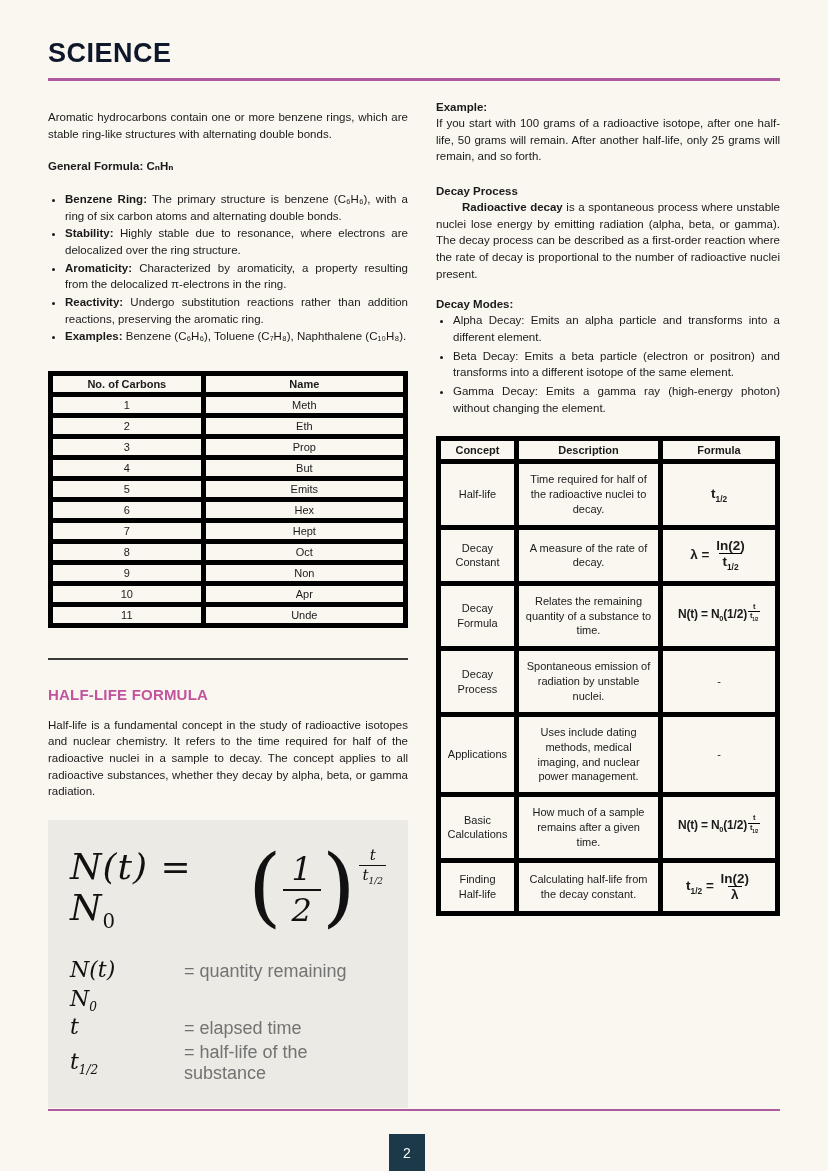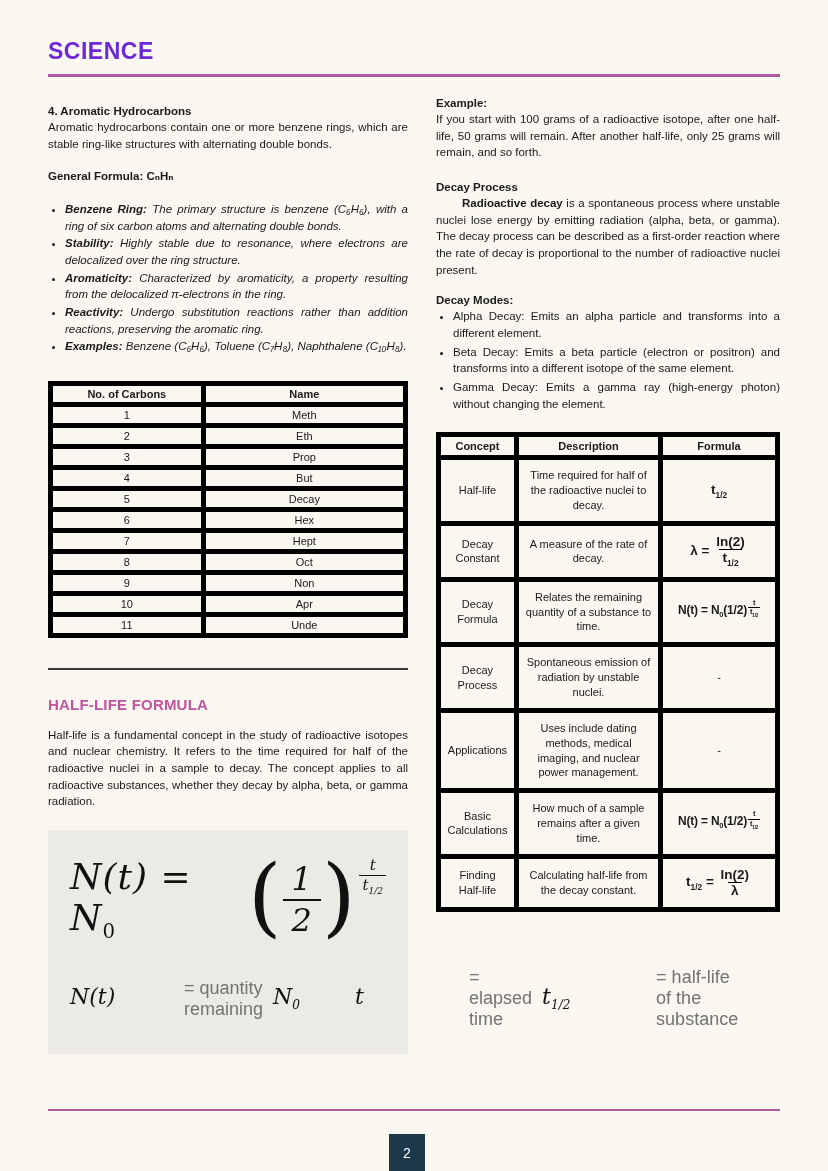--- a/index.html
+++ b/index.html
@@ -4,32 +4,32 @@
 <style>
   * { margin:0; padding:0; box-sizing:border-box; }
   html,body { background:#e8e6e2; }
   .page {
     position:relative; width:828px; height:1171px; margin:0 auto;
     background:#faf7f1; font-family:"Liberation Sans","DejaVu Sans",sans-serif;
     color:#1a1a1a; overflow:hidden;
   }
   
   .hdr { padding:38px 48px 0 48px; }
-  .hdr h1 { font-size:23px; font-weight:bold; color:#6d28d9; letter-spacing:0.5px; font-family:"Liberation Sans",sans-serif; }
+  .hdr h1 { font-size:27px; font-weight:bold; color:#0f172a; letter-spacing:0.5px; font-family:"Liberation Sans",sans-serif; }
   .rule { height:3px; background:#ad5a9f; border:none; }
   .rule.top { margin:9px 48px 0 48px; }
   
   .columns { display:flex; padding:20px 48px 0 48px; gap:28px; }
   .col-left { width:360px; flex:0 0 360px; padding-top:8px; }
   .col-right { width:344px; flex:0 0 344px; }
   p, li { font-size:11.5px; line-height:1.45; text-align:justify; }
   .h-sm { font-size:11.5px; font-weight:bold; }
   .mb2 { margin-bottom:2px; } .mb16 { margin-bottom:16px; } .mb20 { margin-bottom:20px; }
   ul.props { list-style:disc outside; padding-left:17px; margin:2px 0 26px 0; }
-  ul.props li { margin-bottom:1px;font-style:italic; }
+  ul.props li { margin-bottom:1px; }
   ul.modes { list-style:disc outside; padding-left:17px; margin:2px 0 20px 0; }
   ul.modes li { margin-bottom:2px; }
   
   table { border-collapse:collapse; width:100%; }
   th, td { border:5px solid #000000; font-size:11px; text-align:center; vertical-align:middle; padding:3px 4px; }
   th { font-weight:bold; font-size:11px; }
   .carbon-table { margin-bottom:30px; }
   .carbon-table th, .carbon-table td { height:20px; padding:2px 4px; }
   .carbon-table .c-num { width:43%; }
   .concept-table { margin-top:6px; }
@@ -44,21 +44,21 @@
   .formula-box { background:#ebeae5; margin-top:20px; padding:26px 22px 24px 22px; width:360px; }
   .bf { display:flex; align-items:center; font-family:"DejaVu Serif",serif; font-style:italic; color:#111; }
   .bf-main { font-size:36px; letter-spacing:1px; }
   .bf-main sub { font-size:0.55em; font-style:normal; }
   .bf-paren { font-style:normal; font-size:86px; line-height:0.8; font-weight:400; margin:0 1px; transform:translateY(-3px); }
   .bf-frac { display:flex; flex-direction:column; align-items:center; font-size:32px; line-height:1.2; }
   .bf-frac .den { border-top:2px solid #111; padding:0 9px; }
   .bf-exp { display:flex; flex-direction:column; align-items:center; font-size:15px; line-height:1.25; align-self:flex-start; margin-left:3px; }
   .bf-exp .den { border-top:1.3px solid #111; padding:0 3px; }
   .bf-exp sub { font-size:0.6em; }
-  .legend { margin-top:24px; display:flex; gap:10px; }
+  .legend { margin-top:24px; display:flex; flex-direction:column; }
   .legend-row { display:grid; grid-template-columns:72px auto; align-items:center; }
   .legend-sym { font-family:"DejaVu Serif",serif; font-style:italic; font-size:22px; color:#111; }
   .legend-sym sub { font-size:0.55em; }
   .legend-desc { font-size:18px; color:#737373;margin-left:42px; }
   
   .indent1 { text-indent:26px; }
   
   .f-cell { font-weight:bold; }
   .m { font-weight:bold; font-size:13.5px; white-space:nowrap; }
   .m sub { font-size:0.62em; font-weight:bold; }
@@ -78,21 +78,20 @@
 <div class="page">
 
   <div class="hdr">
     <h1>SCIENCE</h1>
   </div>
   <div class="rule top"></div>
 
   <div class="columns">
 
     <section class="col-left">
-      <div class="h-sm mb2">4. Aromatic Hydrocarbons</div>
       <p class="mb16">Aromatic hydrocarbons contain one or more benzene rings, which are stable ring-like structures with alternating double bonds.</p>
       <p class="h-sm mb16">General Formula: CₙHₙ</p>
       <ul class="props">
         <li><b>Benzene Ring:</b><span> The primary structure is benzene (C₆H₆), with a ring of six carbon atoms and alternating double bonds.</span></li>
         <li><b>Stability:</b><span> Highly stable due to resonance, where electrons are delocalized over the ring structure.</span></li>
         <li><b>Aromaticity:</b><span> Characterized by aromaticity, a property resulting from the delocalized π-electrons in the ring.</span></li>
         <li><b>Reactivity:</b><span> Undergo substitution reactions rather than addition reactions, preserving the aromatic ring.</span></li>
         <li><b>Examples:</b><span> Benzene (C₆H₆), Toluene (C₇H₈), Naphthalene (C₁₀H₈).</span></li>
       </ul>
 
@@ -115,21 +114,21 @@
           <tr>
               <td>3</td>
               <td>Prop</td>
             </tr>
           <tr>
               <td>4</td>
               <td>But</td>
             </tr>
           <tr>
               <td>5</td>
-              <td>Decay</td>
+              <td>Emits</td>
             </tr>
           <tr>
               <td>6</td>
               <td>Hex</td>
             </tr>
           <tr>
               <td>7</td>
               <td>Hept</td>
             </tr>
           <tr>

